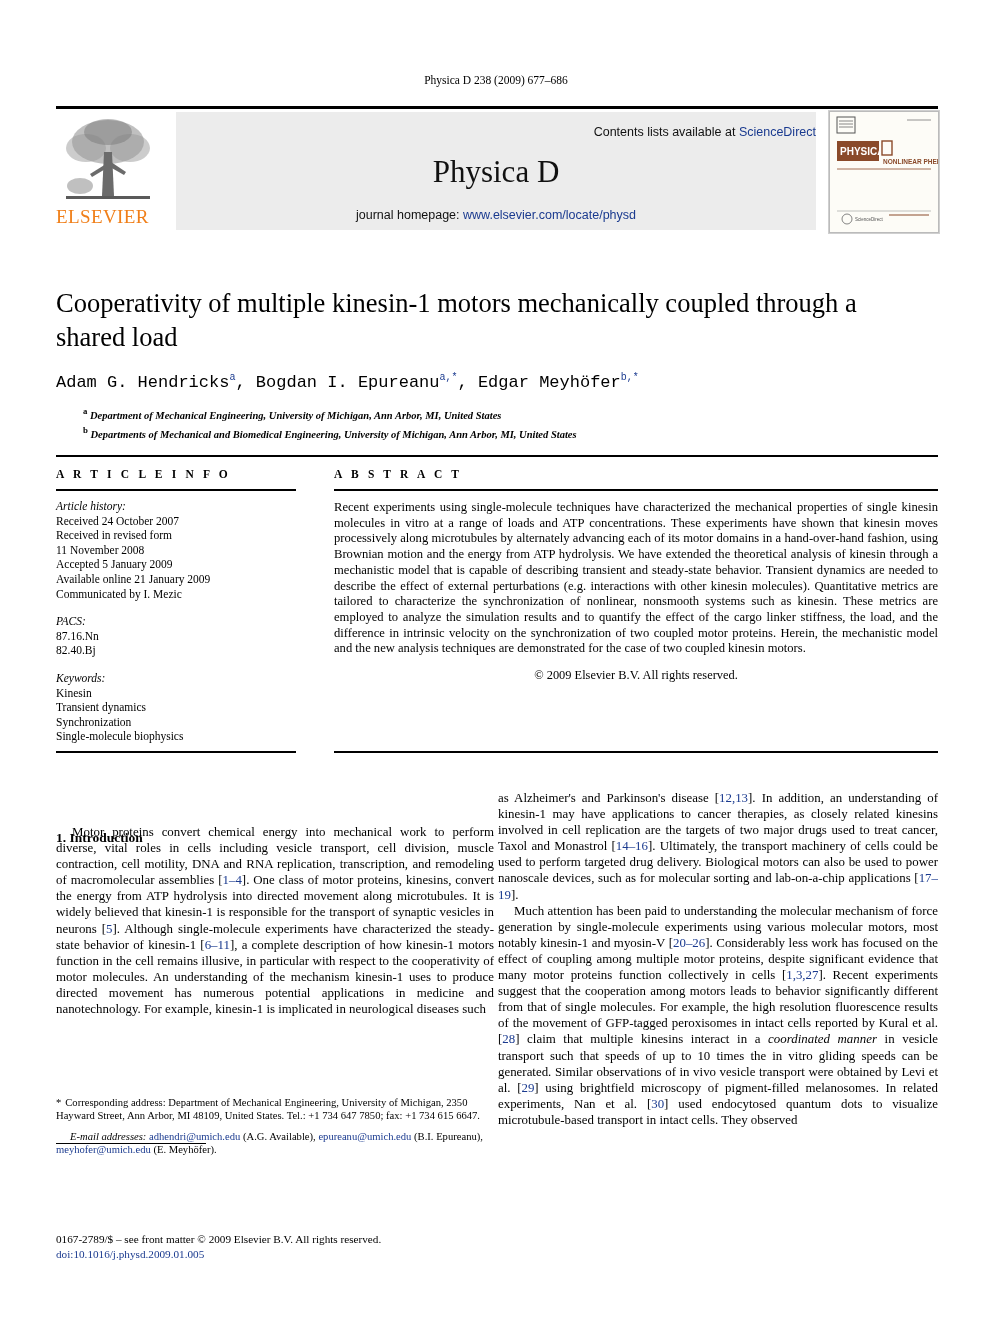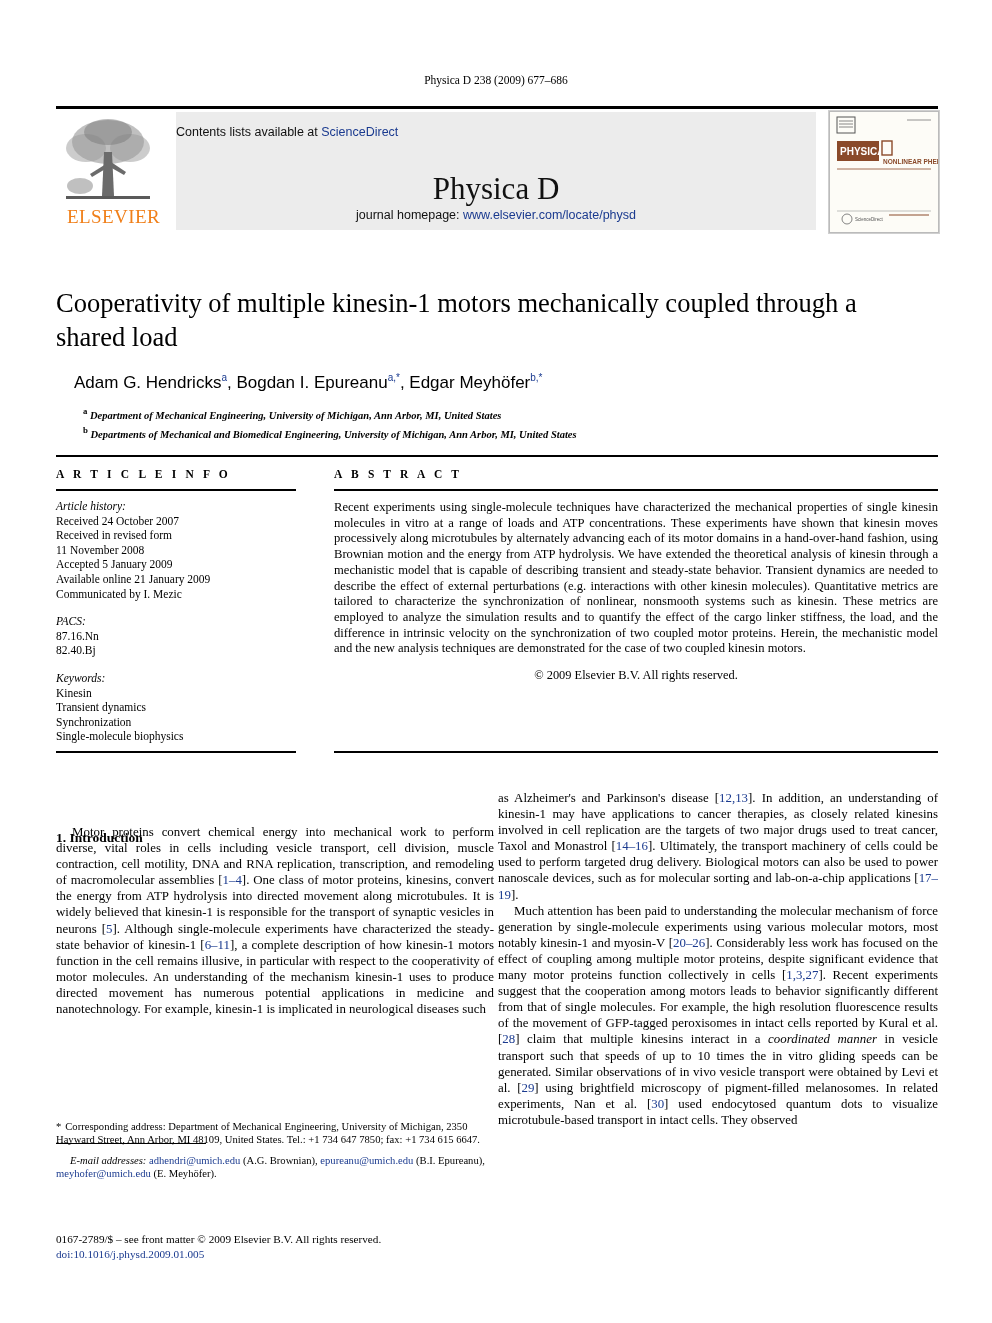--- a/index.html
+++ b/index.html
@@ -53,50 +53,49 @@
   .logo-box {
     position: absolute;
     left: 0; top: 4px;
     width: 104px; height: 118px;
     overflow: hidden;
   }
   .elsevier-word {
     position: absolute;
     left: 0; bottom: 2px;
     width: 104px;
-    text-align: right;
+    text-align: left;
     color: #F07F19;
     font-size: 19px;
     letter-spacing: 0.4px;
     font-family: "Liberation Serif", serif;
   }
   .center-panel {
     position: absolute;
     left: 120px; top: 4px;
     width: 640px; height: 118px;
     background: #ececec;
   }
   .contents-line {
     position: absolute;
     left: 0; top: 13px;
     width: 640px;
-    text-align: left;
+    text-align: right;
     font-size: 12.5px;
     font-family: "Liberation Sans", sans-serif;
     color: #111;
   }
   .journal-name {
     position: absolute;
     left: 0; top: 42px;
     width: 640px;
     text-align: center;
     font-size: 31px;
     font-family: "Liberation Serif", serif;
     color: #111;
-    margin-top: 17px;
   }
   .homepage-line {
     position: absolute;
     left: 0; top: 96px;
     width: 640px;
     text-align: center;
     font-size: 12.5px;
     font-family: "Liberation Sans", sans-serif;
     color: #111;
   }
@@ -113,24 +112,24 @@
   .title {
     position: absolute;
     left: 56px; top: 286px;
     width: 860px;
     font-size: 26.5px;
     line-height: 34px;
     font-family: Liberation Serif, serif;
   }
   .authors {
     position: absolute;
-    left: 74px; top: 372px;
+    left: 56px; top: 372px;
     width: 860px;
     font-size: 17px;
-    font-family: Liberation Sans, sans-serif;
+    font-family: Liberation Mono, monospace;
   }
   .authors sup { font-size: 10px; }
   .affils {
     position: absolute;
     left: 56px; top: 404px;
     width: 860px;
     font-size: 10.5px;
     font-style: italic;
     font-weight: bold;
     line-height: 15px;
@@ -237,21 +236,21 @@
 
   
   .foot-rule {
     position: absolute;
     left: 56px; top: 1143px;
     width: 150px; height: 1px;
     background: #000;
   }
   .footnotes {
     position: absolute;
-    left: 56px; top: 1120px;
+    left: 56px; top: 1096px;
     width: 438px;
     font-size: 10.6px;
     line-height: 13.4px;
     font-family: "Liberation Serif", serif;
   }
   .footnotes p { margin: 0; }
   .foot-star { margin-right: 4px; }
   .foot-email { text-indent: 14px; margin-top: 7px !important; }
   .it { font-style: italic; }
 
@@ -386,21 +385,21 @@
   </div>
 
   <div class="col-right">
     <p class="body-p noindent"><span>as Alzheimer's and Parkinson's disease [</span><span class="link">12,13</span><span>]. In addition, an understanding of kinesin-1 may have applications to cancer therapies, as closely related kinesins involved in cell replication are the targets of two major drugs used to treat cancer, Taxol and Monastrol [</span><span class="link">14–16</span><span>]. Ultimately, the transport machinery of cells could be used to perform targeted drug delivery. Biological motors can also be used to power nanoscale devices, such as for molecular sorting and lab-on-a-chip applications [</span><span class="link">17–19</span><span>].</span></p>
     <p class="body-p"><span>Much attention has been paid to understanding the molecular mechanism of force generation by single-molecule experiments using various molecular motors, most notably kinesin-1 and myosin-V [</span><span class="link">20–26</span><span>]. Considerably less work has focused on the effect of coupling among multiple motor proteins, despite significant evidence that many motor proteins function collectively in cells [</span><span class="link">1,3,27</span><span>]. Recent experiments suggest that the cooperation among motors leads to behavior significantly different from that of single molecules. For example, the high resolution fluorescence results of the movement of GFP-tagged peroxisomes in intact cells reported by Kural et al. [</span><span class="link">28</span><span>] claim that multiple kinesins interact in a </span><span class="it">coordinated manner</span><span> in vesicle transport such that speeds of up to 10 times the in vitro gliding speeds can be generated. Similar observations of in vivo vesicle transport were obtained by Levi et al. [</span><span class="link">29</span><span>] using brightfield microscopy of pigment-filled melanosomes. In related experiments, Nan et al. [</span><span class="link">30</span><span>] used endocytosed quantum dots to visualize microtubule-based transport in intact cells. They observed</span></p>
   </div>
 
   <div class="foot-rule"></div>
   <div class="footnotes">
     <p><span class="foot-star">*</span><span>Corresponding address: Department of Mechanical Engineering, University of Michigan, 2350 Hayward Street, Ann Arbor, MI 48109, United States. Tel.: +1 734 647 7850; fax: +1 734 615 6647.</span></p>
-    <p class="foot-email"><span class="it">E-mail addresses:</span> <span class="link">adhendri@umich.edu</span> <span>(A.G. Brownian)</span>, <span class="link">epureanu@umich.edu</span> <span>(B.I. Epureanu)</span>, <span class="link">meyhofer@umich.edu</span> <span>(E. Meyhöfer)</span>.</p>
+    <p class="foot-email"><span class="it">E-mail addresses:</span> <span class="link">adhendri@umich.edu</span> <span>(A.G. Available)</span>, <span class="link">epureanu@umich.edu</span> <span>(B.I. Epureanu)</span>, <span class="link">meyhofer@umich.edu</span> <span>(E. Meyhöfer)</span>.</p>
   </div>
 
   <div class="issn-block">
     <div>0167-2789/$ – see front matter © 2009 Elsevier B.V. All rights reserved.</div>
     <div class="link">doi:10.1016/j.physd.2009.01.005</div>
   </div>
 
 </div>
 
 </body></html>

